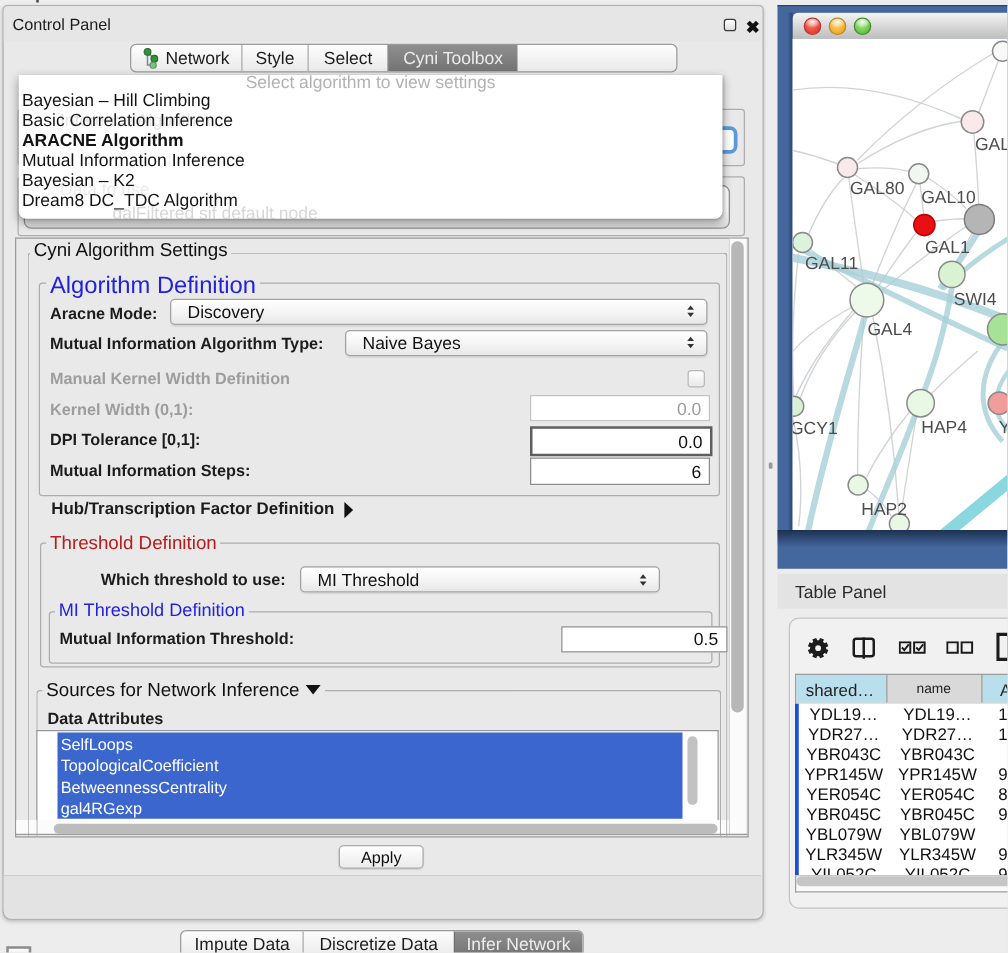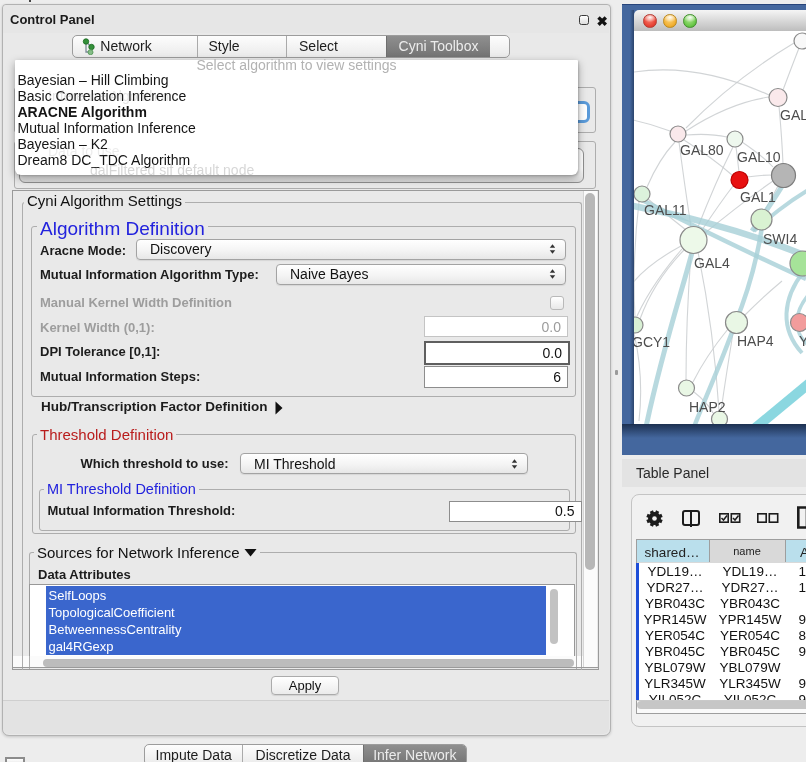--- a/index.html
+++ b/index.html
@@ -30,27 +30,27 @@
 </head>
 <body>
 
 <div class="abs" style="left:29px;top:0;width:2px;height:2px;background:#444;"></div>
 
 <div class="abs" id="cpwin" style="left:2px;top:4px;width:607px;height:730px;background:#e9e9e9;
      border:1px solid #b2b2b2;border-radius:4px 4px 7px 7px;box-shadow:0 1px 3px rgba(0,0,0,0.18);">
 </div>
 
 <div class="abs" style="left:3px;top:5px;width:606px;height:28px;background:#e6e6e6;border-radius:4px 4px 0 0;"></div>
-<div class="abs" style="left:10px;top:12px;font-size:13px;color:#1b1b1b;font-weight:bold;">Control Panel</div>
+<div class="abs" style="left:10px;top:12px;font-size:13px;color:#1b1b1b;">Control Panel</div>
 
 <div class="abs" style="left:578.5px;top:14.5px;width:8.5px;height:8.5px;border:1.6px solid #3a3a3a;border-radius:2.5px;background:linear-gradient(#fff,#ddd);"></div>
 
 <div class="abs" style="left:596.5px;top:12.5px;font-size:13.5px;font-weight:bold;color:#111;">✖</div>
 
-<div class="seg" style="left:72px;top:34.5px;width:436px;height:21.5px;gap:36px;">
+<div class="seg" style="left:104px;top:34.5px;width:436px;height:21.5px;">
   <div style="width:88px;">
     <svg width="13" height="17" viewBox="0 0 13 17" style="margin-right:5px;">
       <path d="M4 4 V14 H8" fill="none" stroke="#7d8b99" stroke-width="1.3"></path>
       <line x1="4.5" y1="4" x2="9" y2="9" stroke="#7d8b99" stroke-width="1.3"></line>
       <circle cx="4" cy="3.5" r="2.7" fill="#34903a" stroke="#1f6f26" stroke-width="0.9"></circle>
       <circle cx="9.5" cy="9" r="2.7" fill="#34903a" stroke="#1f6f26" stroke-width="0.9"></circle>
       <circle cx="8.5" cy="14.2" r="2.5" fill="#86bd88" stroke="#569a59" stroke-width="0.9"></circle>
     </svg>Network</div>
   <div style="width:52px;">Style</div>
   <div style="width:63px;">Select</div>

